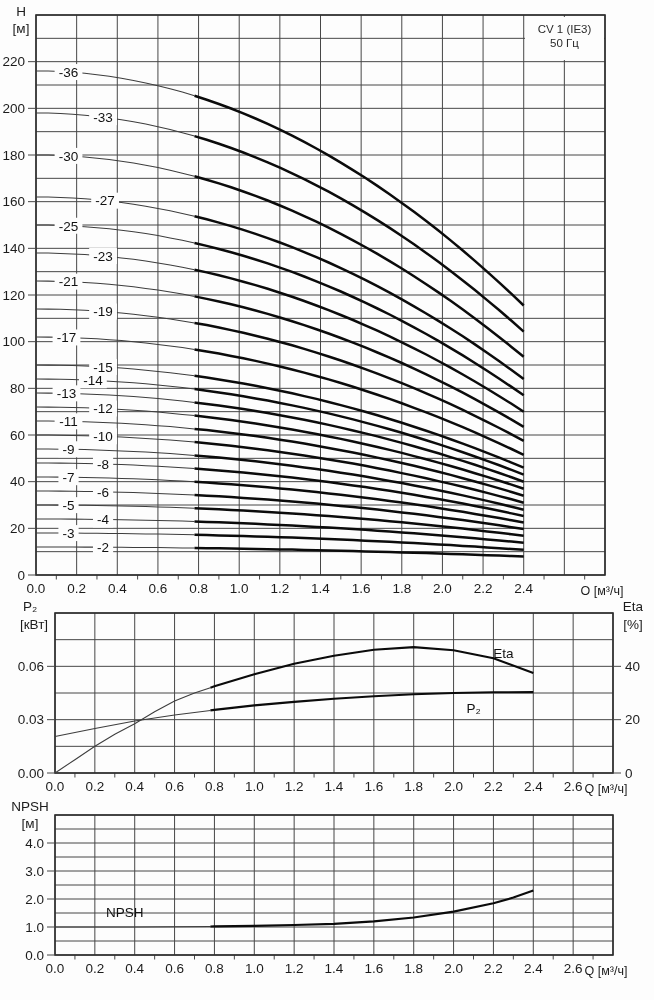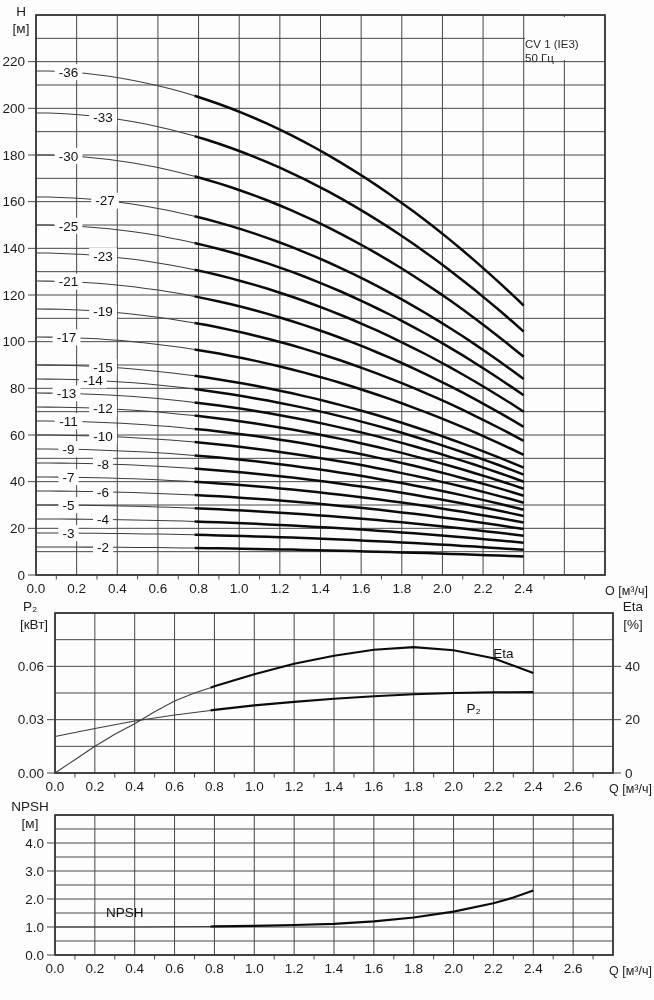--- a/index.html
+++ b/index.html
@@ -1,23 +1,23 @@
 <!DOCTYPE html>
 <html><head>
 <meta charset="utf-8">
 <style>
   html,body{margin:0;padding:0;background:#fdfdfd;}
   #figure{position:relative;width:654px;height:1000px;background:#fdfdfd;overflow:hidden;
           font-family:"Liberation Sans",sans-serif;color:#1c1c1c;}
   #chart-svg{position:absolute;left:0;top:0;}
   .ax{position:absolute;font-size:13.5px;line-height:15px;color:#1c1c1c;white-space:nowrap;}
   .ax.c{text-align:center;}
-  .ax.r{text-align:right;font-size:12.5px;}
+  .ax.r{text-align:center;font-size:12.5px;}
   #title-box{position:absolute;left:525px;top:17px;width:79px;height:43px;background:#fdfdfd;
-             text-align:left;font-size:11.5px;line-height:14px;color:#2b2b2b;padding-top:20px;box-sizing:border-box;}
+             text-align:center;font-size:11.5px;line-height:14px;color:#2b2b2b;padding-top:5px;box-sizing:border-box;}
   
   .gl{stroke:#474747;stroke-width:1;}
   .border{fill:none;stroke:#2e2e2e;stroke-width:1.6;}
   .tk{stroke:#474747;stroke-width:1;}
   .tl{font-family:"Liberation Sans",sans-serif;font-size:13.5px;fill:#1c1c1c;}
   .cl{font-family:"Liberation Sans",sans-serif;font-size:13.5px;fill:#111;}
   .thin{fill:none;stroke:#3d3d3d;stroke-width:1.05;}
   .thick{fill:none;stroke:#0b0b0b;stroke-width:2.5;}
   .thick2{fill:none;stroke:#0b0b0b;stroke-width:2.1;}
   .chip{fill:#fdfdfd;}

